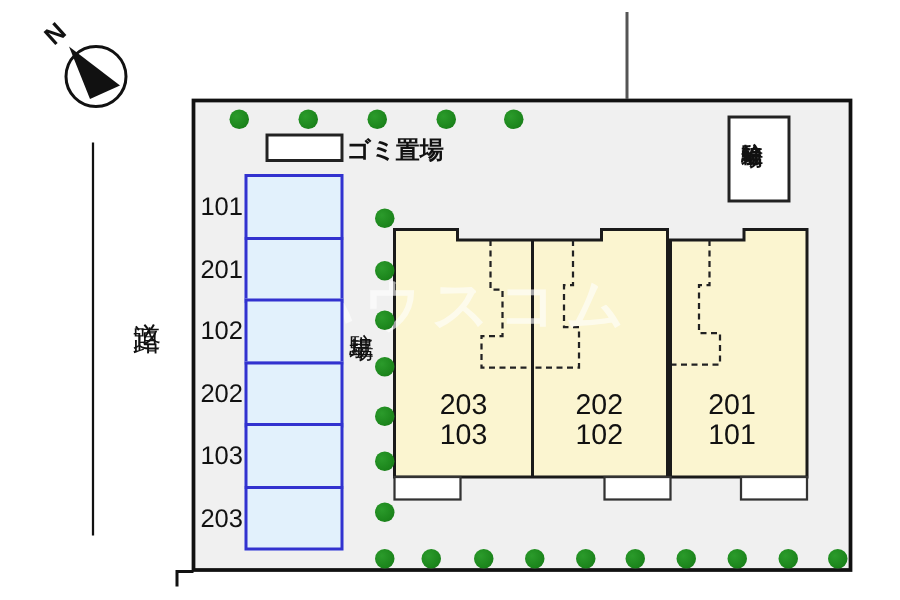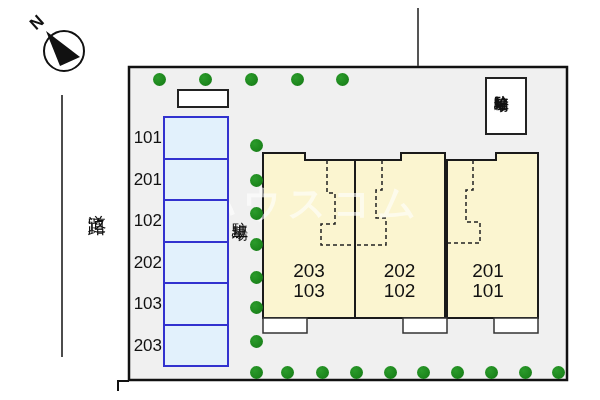--- a/index.html
+++ b/index.html
@@ -60,20 +60,21 @@
     </g>
   </svg>
 
   <div id="watermark">ハウスコム</div>
 
   <div class="lbl" id="north-label">N</div>
 
   <div class="lbl vert" id="road-label">道路</div>
 
   <div class="whitebox" style="left:177px;top:89px;width:52px;height:19px;"></div>
+  <div class="lbl" id="garbage-label">ゴミ置場</div>
 
   <div class="whitebox" style="left:485px;top:77px;width:42px;height:58px;"></div>
   <div class="lbl vert" id="bicycle-label">駐輪場</div>
 
   <div class="pspace" style="top:116px;"></div>
   <div class="pspace" style="top:157.5px;"></div>
   <div class="pspace" style="top:199px;"></div>
   <div class="pspace" style="top:240.5px;"></div>
   <div class="pspace" style="top:282px;"></div>
   <div class="pspace" style="top:323.5px;height:43.5px;"></div>

